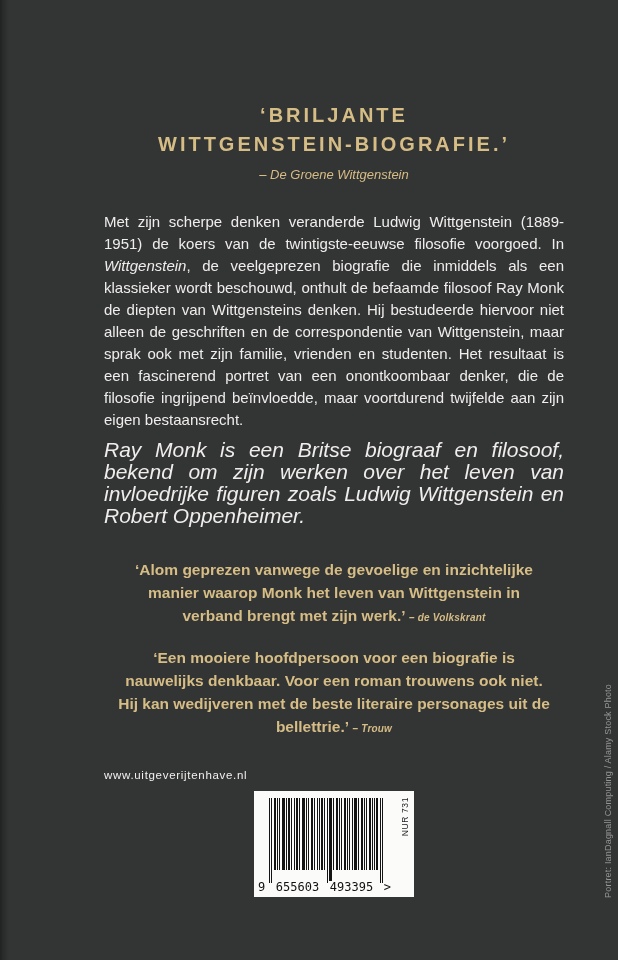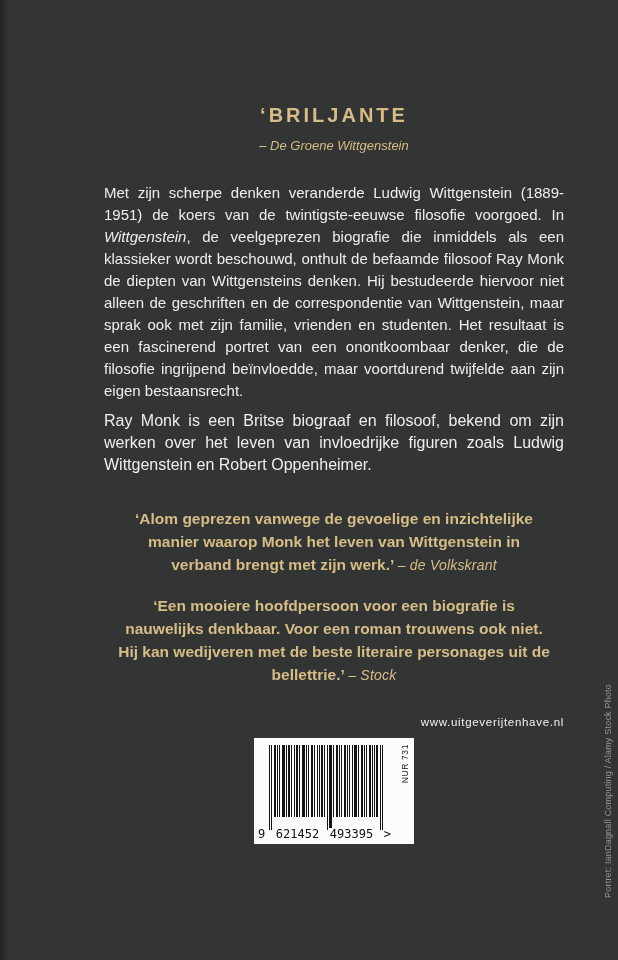--- a/index.html
+++ b/index.html
@@ -40,34 +40,34 @@
 
   .body-text {
     margin: 29px 0 8px; color: var(--ink);
     font-size: 15px; line-height: 22px;
     text-align: justify;
   }
   .body-text .btitle { font-style: italic; }
 
   .bio {
     margin: 2px 0 0; color: var(--ink);
-    font-size: 16px; line-height: 22px;
-    text-align: justify;
+    font-size: 21px; line-height: 22px;
+    font-style: italic; text-align: justify;
   }
 
   .gquote {
     margin: 31px auto 0; max-width: 436px;
     text-align: center; color: var(--gold);
     font-size: 15.5px; font-weight: 600; line-height: 23px;
   }
   .gquote.second { margin-top: 17px; }
-  .gq-attr { font-style: italic; font-weight: 400; font-size: 14px; letter-spacing: .2px; }
+  .gq-attr { font-style: italic; font-weight: 700; font-size: 10px; letter-spacing: .2px; }
 
   .website {
-    margin-top: 29px; text-align: right;
+    margin-top: 29px; text-align: left;
     color: #f1f0ee; font-size: 11.5px; letter-spacing: .7px;
   }
 
   .barcode-box {
     position: relative;
     width: 160px; height: 106px;
     margin: 10px auto 0;
     background: #fbfbfa;
   }
   .bars {
@@ -101,30 +101,31 @@
 <body>
 
 <div class="cover">
   <div class="spine-shadow"></div>
   <div class="page-edge"></div>
 
   <div class="content">
 
     <div class="top-quote">
       <div class="tq-line">‘BRILJANTE</div>
+      <div class="tq-line">WITTGENSTEIN-BIOGRAFIE.’</div>
       <div class="tq-attr">– De Groene Wittgenstein</div>
     </div>
 
     <p class="body-text"><span>Met zijn scherpe denken veranderde Ludwig Wittgenstein (1889-1951) de koers van de twintigste-eeuwse filosofie voorgoed. In </span><span class="btitle">Wittgenstein</span><span>, de veelgeprezen biografie die inmiddels als een klassieker wordt beschouwd, onthult de befaamde filosoof Ray Monk de diepten van Wittgensteins denken. Hij bestudeerde hiervoor niet alleen de geschriften en de correspondentie van Wittgenstein, maar sprak ook met zijn familie, vrienden en studenten. Het resultaat is een fascinerend portret van een onontkoombaar denker, die de filosofie ingrijpend beïnvloedde, maar voortdurend twijfelde aan zijn eigen bestaansrecht.</span></p>
 
     <p class="bio">Ray Monk is een Britse biograaf en filosoof, bekend om zijn werken over het leven van invloedrijke figuren zoals Ludwig Wittgenstein en Robert Oppenheimer.</p>
 
     <div class="gquote"><span class="gq-text">‘Alom geprezen vanwege de gevoelige en inzichtelijke manier waarop Monk het leven van Wittgenstein in verband brengt met zijn werk.’ </span><span class="gq-attr">– de Volkskrant</span></div>
 
-    <div class="gquote second"><span class="gq-text">‘Een mooiere hoofdpersoon voor een biografie is nauwelijks denkbaar. Voor een roman trouwens ook niet. Hij kan wedijveren met de beste literaire personages uit de bellettrie.’ </span><span class="gq-attr">– Stock</span></div>
+    <div class="gquote second"><span class="gq-text">‘Een mooiere hoofdpersoon voor een biografie is nauwelijks denkbaar. Voor een roman trouwens ook niet. Hij kan wedijveren met de beste literaire personages uit de bellettrie.’ </span><span class="gq-attr">– Trouw</span></div>
 
     <div class="website">www.uitgeverijtenhave.nl</div>
 
     <div class="barcode-box">
       <div class="bars" id="bars">
           <span class="bar guard" style="width: 1px; margin-right: 1px;"></span>
           <span class="bar guard" style="width: 1px; margin-right: 2px;"></span>
           <span class="bar" style="width: 2px; margin-right: 1px;"></span>
           <span class="bar" style="width: 1px; margin-right: 1px;"></span>
           <span class="bar" style="width: 1px; margin-right: 2px;"></span>
@@ -162,21 +163,21 @@
           <span class="bar" style="width: 2px; margin-right: 1px;"></span>
           <span class="bar" style="width: 1px; margin-right: 1px;"></span>
           <span class="bar" style="width: 1px; margin-right: 1px;"></span>
           <span class="bar" style="width: 2px; margin-right: 2px;"></span>
           <span class="bar guard" style="width: 1px; margin-right: 1px;"></span>
           <span class="bar guard" style="width: 1px; margin-right: 2px;"></span>
         </div>
       <div class="nur">NUR 731</div>
       <div class="digits">
         <span>9</span>
-        <span>621452</span>
+        <span>655603</span>
         <span>493395</span>
         <span>&gt;</span>
       </div>
     </div>
 
   </div>
 
   <div class="credit">Portret: IanDagnall Computing / Alamy Stock Photo</div>
 </div>
 

